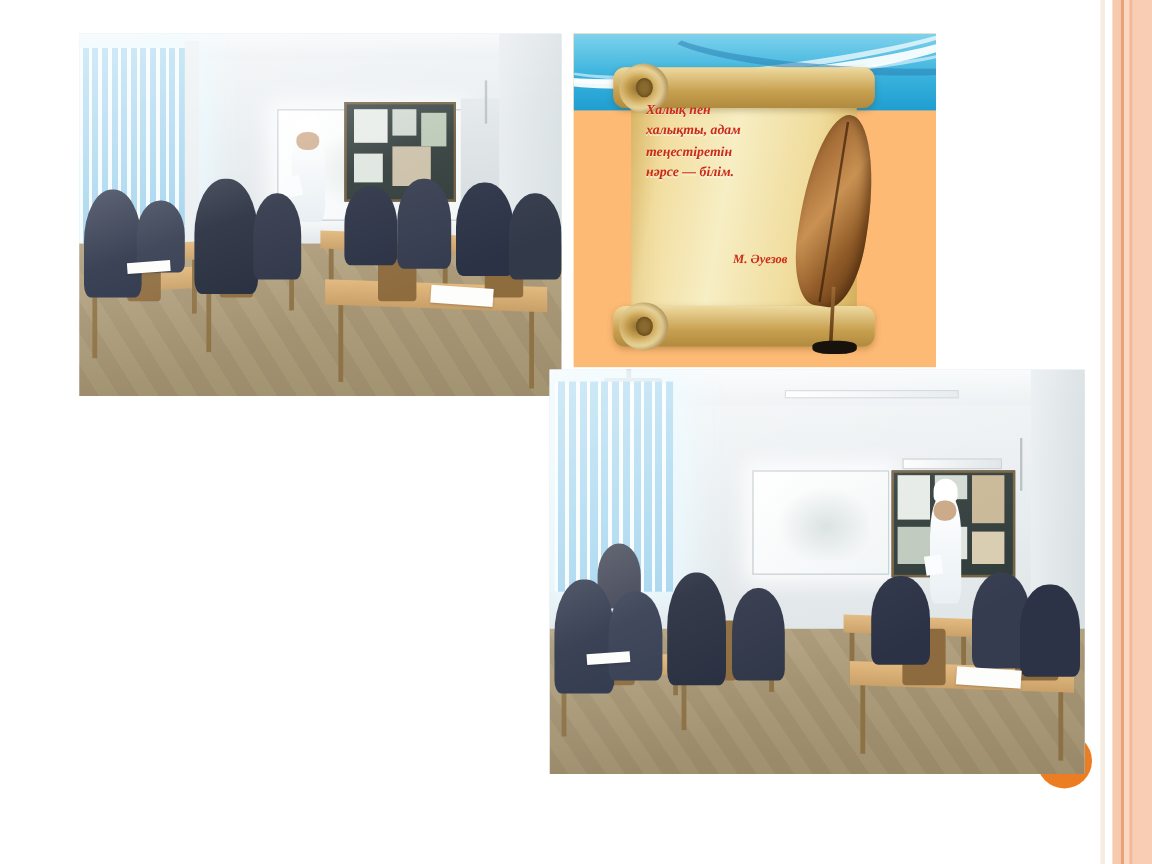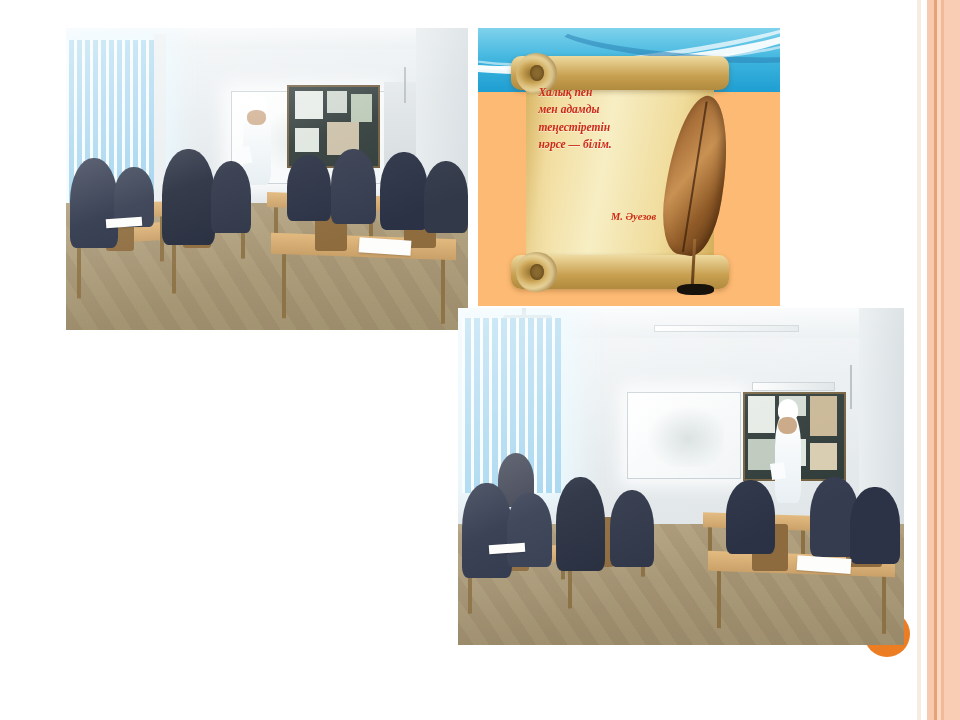--- a/index.html
+++ b/index.html
@@ -392,21 +392,21 @@
       <div class="roll top">
         <div class="curl"></div>
       </div>
       <div class="roll bot">
         <div class="curl"></div>
       </div>
     </div>
 
     <div class="quote" style="color: rgb(204, 42, 23);">
       <div>Халық пен</div>
-      <div>мен адамды</div>
+      <div>халықты, адам</div>
       <div>теңестіретін</div>
       <div>нәрсе — білім.</div>
     </div>
 
     <div class="author" style="color: rgb(204, 42, 23);">М. Әуезов</div>
 
     <div class="feather"></div>
     <div class="quill"></div>
     <div class="inkbase"></div>
   </div>

